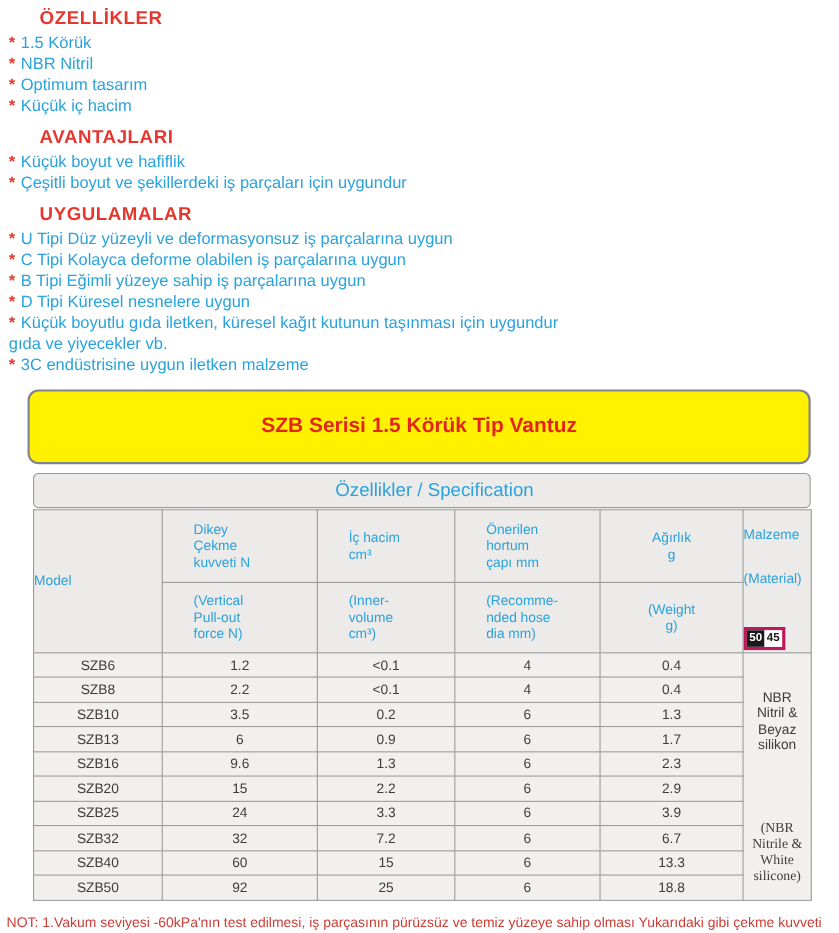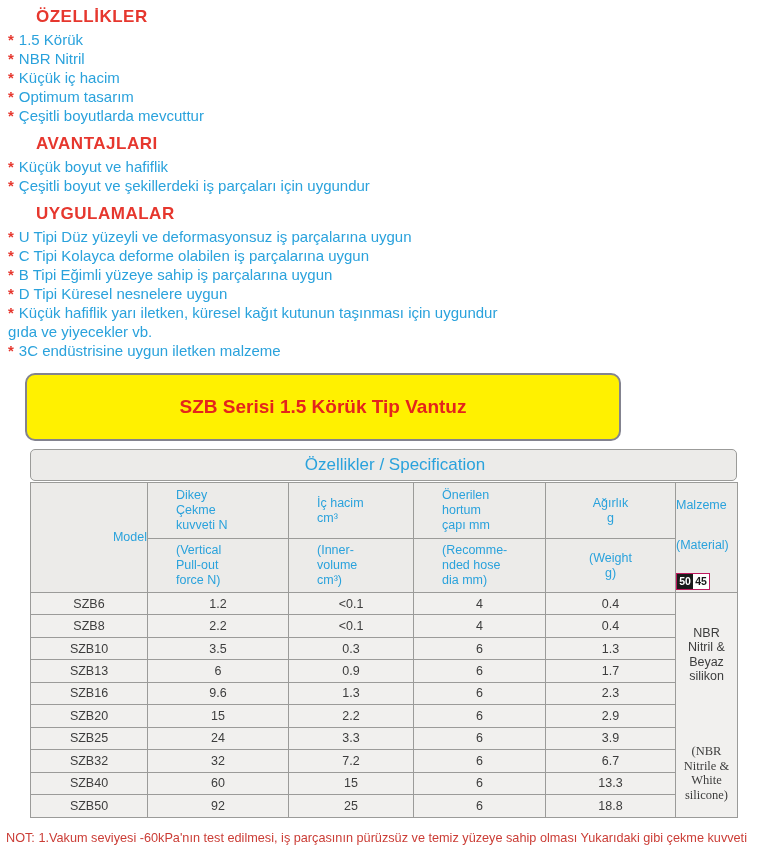--- a/index.html
+++ b/index.html
@@ -27,21 +27,21 @@
     font-size: 15px;
     line-height: 19px;
     color: #2aa2dc;
     padding-left: 8px;
   }
   .bullet-star { color: #e6372e; font-weight: bold; margin-right: 5px; }
 
   
   .banner {
     margin: 13px 0 0 25px;
-    width: 596px; height: 68px;
+    width: 712px; height: 68px;
     background: #fff100;
     border: 2px solid #83838f;
     border-radius: 10px;
     display: flex; flex-direction: column;
     align-items: center; justify-content: center;
   }
   .banner-line {
     color: #e4251c;
     font-size: 19px;
     font-weight: bold;
@@ -78,32 +78,32 @@
     font-weight: normal;
   }
   table.spec th {
     background: #ecebe9;
     color: #2aa2dc;
     font-size: 12.5px;
     line-height: 15px;
     white-space: pre-line;
     vertical-align: middle;
   }
-  th.h-model { font-size: 16px; text-align: right; }
+  th.h-model { font-size: 16px; text-align: left; }
   th.h-left  { text-align: left; padding-left: 28px; height: 50px; }
   th.h-center{ }
   th.h-tr    { height: 50px; }
   th.h-en    { height: 48px; }
   th.h-weight-tr { font-size: 14px; }
   th.h-weight-en { font-size: 13.5px; }
   th.h-material { text-align: left; font-size: 12px; }
   .material-badges {
-    margin: 5px auto 2px;
+    margin: 21px auto 2px;
     display: inline-flex;
-    border: 1px solid #be185d;
+    border: 3px solid #be185d;
     background: #fff;
   }
   .badge {
     width: 16px; height: 15px;
     font-size: 10.5px; font-weight: bold;
     display: flex; align-items: center; justify-content: center;
   }
   .badge-dark  { background: #1a1a1a; color: #ffffff; }
   .badge-light { background: #ffffff; color: #1a1a1a; }
 
@@ -137,42 +137,41 @@
 </head>
 <body>
 
 <div class="content">
 
   <div class="section">
     <div class="section-heading">ÖZELLİKLER</div>
     <ul class="bullet-list">
       <li class="bullet-item"><span class="bullet-star">*</span><span>1.5 Körük</span></li>
       <li class="bullet-item"><span class="bullet-star">*</span><span>NBR Nitril</span></li>
+      <li class="bullet-item"><span class="bullet-star">*</span><span>Optimum tasarım</span></li>
       <li class="bullet-item"><span class="bullet-star">*</span><span>Küçük iç hacim</span></li>
-      <li class="bullet-item"><span class="bullet-star">*</span><span>Optimum tasarım</span></li>
-      <li class="bullet-item"><span class="bullet-star">*</span><span>Çeşitli boyutlarda mevcuttur</span></li>
     </ul>
   </div>
 
   <div class="section">
     <div class="section-heading">AVANTAJLARI</div>
     <ul class="bullet-list">
       <li class="bullet-item"><span class="bullet-star">*</span><span>Küçük boyut ve hafiflik</span></li>
       <li class="bullet-item"><span class="bullet-star">*</span><span>Çeşitli boyut ve şekillerdeki iş parçaları için uygundur</span></li>
     </ul>
   </div>
 
   <div class="section">
     <div class="section-heading">UYGULAMALAR</div>
     <ul class="bullet-list">
       <li class="bullet-item"><span class="bullet-star">*</span><span>U Tipi Düz yüzeyli ve deformasyonsuz iş parçalarına uygun</span></li>
       <li class="bullet-item"><span class="bullet-star">*</span><span>C Tipi Kolayca deforme olabilen iş parçalarına uygun</span></li>
       <li class="bullet-item"><span class="bullet-star">*</span><span>B Tipi Eğimli yüzeye sahip iş parçalarına uygun</span></li>
       <li class="bullet-item"><span class="bullet-star">*</span><span>D Tipi Küresel nesnelere uygun</span></li>
-      <li class="bullet-item"><span class="bullet-star">*</span><span>Küçük hafiflik yarı iletken, küresel kağıt kutunun taşınması için uygundur</span></li>
+      <li class="bullet-item"><span class="bullet-star">*</span><span>Küçük boyutlu gıda iletken, küresel kağıt kutunun taşınması için uygundur</span></li>
       <li class="bullet-item"><span>gıda ve yiyecekler vb.</span></li>
       <li class="bullet-item"><span class="bullet-star">*</span><span>3C endüstrisine uygun iletken malzeme</span></li>
     </ul>
   </div>
 
   <div class="banner">
     <div class="banner-line">SZB Serisi 1.5 Körük Tip Vantuz</div>
   </div>
 
   <div class="table-wrap">
@@ -243,21 +242,21 @@
         <tr>
           <td class="cell-model">SZB8</td>
           <td>2.2</td>
           <td>&lt;0.1</td>
           <td>4</td>
           <td>0.4</td>
         </tr>
         <tr>
           <td class="cell-model">SZB10</td>
           <td>3.5</td>
-          <td>0.3</td>
+          <td>0.2</td>
           <td>6</td>
           <td>1.3</td>
         </tr>
         <tr>
           <td class="cell-model">SZB13</td>
           <td>6</td>
           <td>0.9</td>
           <td>6</td>
           <td>1.7</td>
         </tr>

